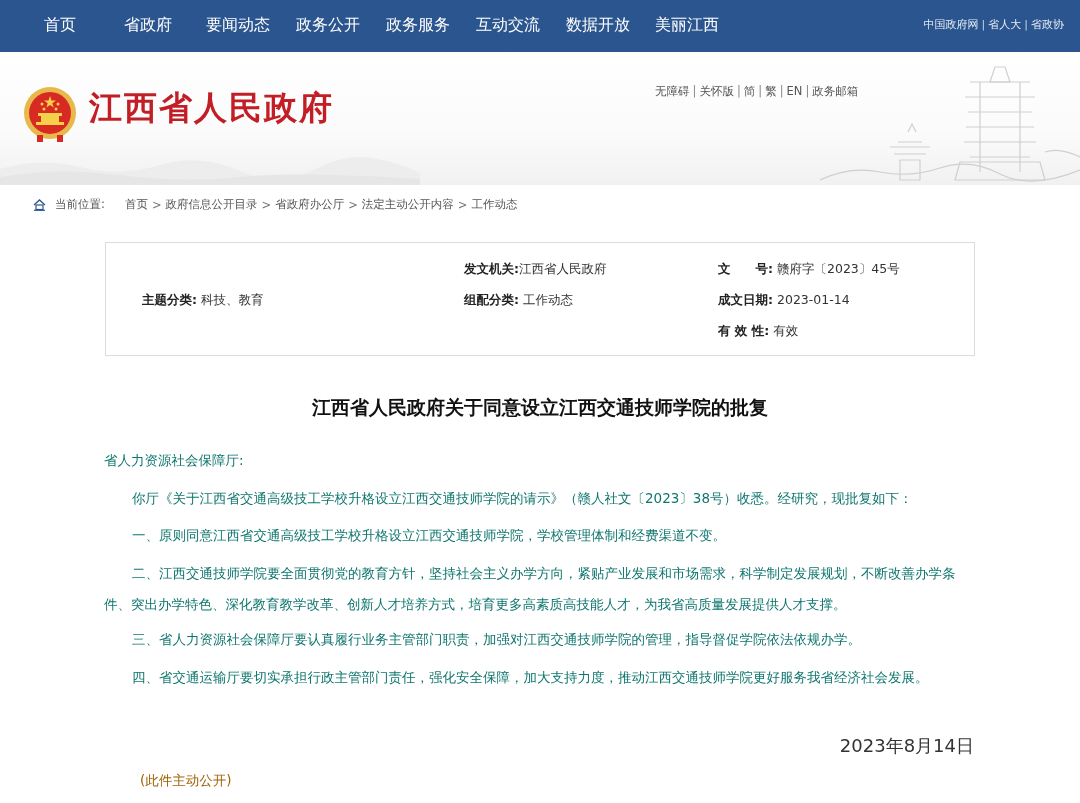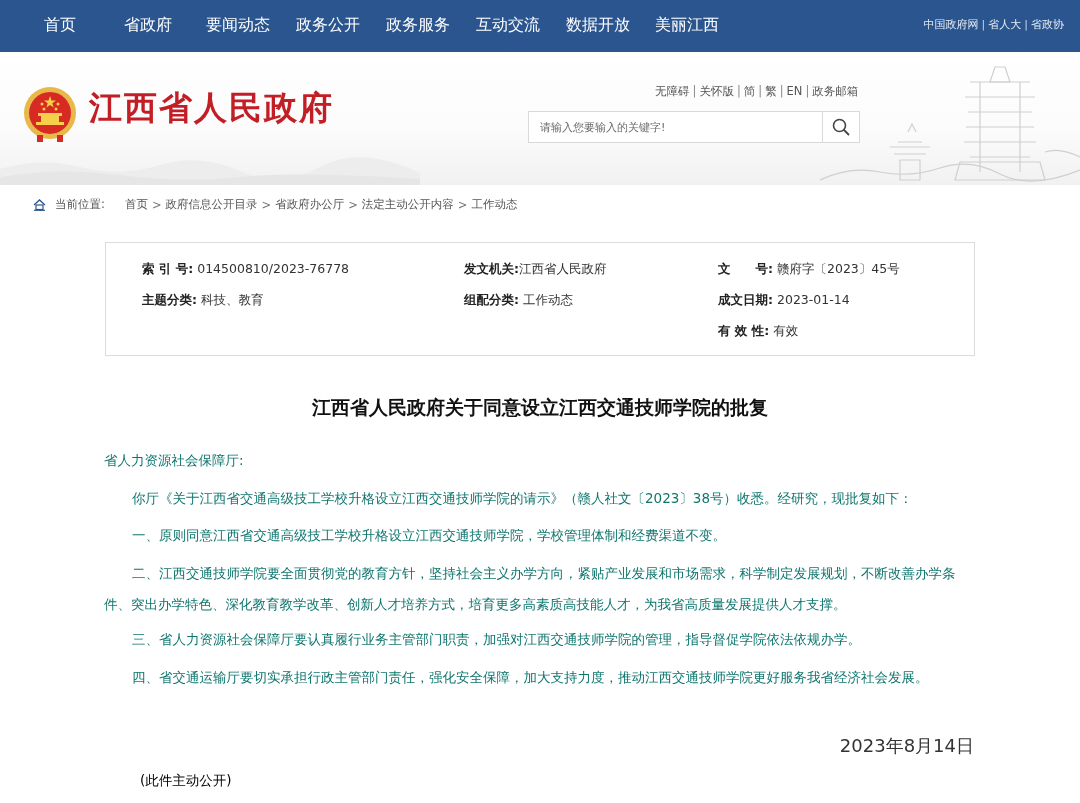--- a/index.html
+++ b/index.html
@@ -37,21 +37,21 @@
   
   .meta-box { position: absolute; left: 105px; top: 242px; width: 870px; height: 114px; border: 1px solid #dcdcdc; background: #fff; }
   .meta-field { position: absolute; font-size: 12.5px; color: #333; white-space: nowrap; line-height: 18px; }
   .meta-field .lbl { font-weight: bold; color: #222; }
 
   
   .article-title { position: absolute; left: 0; width: 1080px; top: 395px; text-align: center; font-size: 19px; font-weight: bold; color: #111; white-space: nowrap; }
   .para { position: absolute; left: 104px; width: 872px; font-size: 13.5px; color: #0f766e; line-height: 31px; }
   .para.indent { text-indent: 28px; }
   .date-line { position: absolute; right: 106px; top: 734px; font-size: 18px; color: #333; white-space: nowrap; }
-  .note-line { position: absolute; left: 140px; top: 772px; font-size: 13.5px; color: #000000; white-space: nowrap; }
+  .note-line { position: absolute; left: 140px; top: 772px; font-size: 13.5px; color: #a16207; white-space: nowrap; }
 </style>
 </head>
 <body>
 
 <div class="topnav">
   <span class="nav-item" style="left:44px">首页</span>
   <span class="nav-item" style="left:124px">省政府</span>
   <span class="nav-item" style="left:206px">要闻动态</span>
   <span class="nav-item" style="left:296px">政务公开</span>
   <span class="nav-item" style="left:386px">政务服务</span>
@@ -96,29 +96,20 @@
       <path d="M160 20 L160 110 M200 20 L200 110 M175 5 L185 5 L190 20 L170 20 Z"></path>
       <path d="M140 100 L220 100 L225 118 L135 118 Z"></path>
       <path d="M225 90 Q240 85 260 95"></path>
     </g>
   </svg>
 
   <div class="utility-links">
     <span class="link">无障碍</span><span class="sep">|</span><span class="link">关怀版</span><span class="sep">|</span><span class="link">简</span><span class="sep">|</span><span class="link">繁</span><span class="sep">|</span><span class="link">EN</span><span class="sep">|</span><span class="link">政务邮箱</span>
   </div>
 
-  <div class="search-box">
-    <input class="search-input" type="text" placeholder="请输入您要输入的关键字!" style="">
-    <div class="search-btn">
-      <svg width="18" height="18" viewBox="0 0 18 18">
-        <circle cx="7.5" cy="7.5" r="6" fill="none" stroke="#444" stroke-width="1.6"></circle>
-        <line x1="12" y1="12" x2="16.5" y2="16.5" stroke="#444" stroke-width="1.8" stroke-linecap="round"></line>
-      </svg>
-    </div>
-  </div>
 </div>
 
 <div class="breadcrumb">
   <svg width="13" height="12" viewBox="0 0 13 12" style="margin-right:9px">
     <path d="M1 6 L6.5 1 L12 6" fill="none" stroke="#2b558f" stroke-width="1.3"></path>
     <rect x="3" y="6" width="7" height="4.5" fill="none" stroke="#2b558f" stroke-width="1.2"></rect>
     <line x1="1" y1="11.3" x2="12" y2="11.3" stroke="#2b558f" stroke-width="1.2"></line>
   </svg>
   <span style="margin-right:20px">当前位置:</span>
   <span class="crumb">首页</span>
@@ -126,24 +117,20 @@
   <span class="crumb">政府信息公开目录</span>
   <span class="arrow">&gt;</span>
   <span class="crumb">省政府办公厅</span>
   <span class="arrow">&gt;</span>
   <span class="crumb">法定主动公开内容</span>
   <span class="arrow">&gt;</span>
   <span class="crumb">工作动态</span>
 </div>
 
 <div class="meta-box">
-  <div class="meta-field" style="left:36px; top:17px">
-    <span class="lbl">索 引 号:</span>
-    <span>014500810/2023-76778</span>
-  </div>
   <div class="meta-field" style="left:358px; top:17px">
     <span class="lbl">发文机关:</span><span>江西省人民政府</span>
   </div>
   <div class="meta-field" style="left:612px; top:17px">
     <span class="lbl">文　　号:</span>
     <span>赣府字〔2023〕45号</span>
   </div>
 
   <div class="meta-field" style="left:36px; top:48px">
     <span class="lbl">主题分类:</span>

